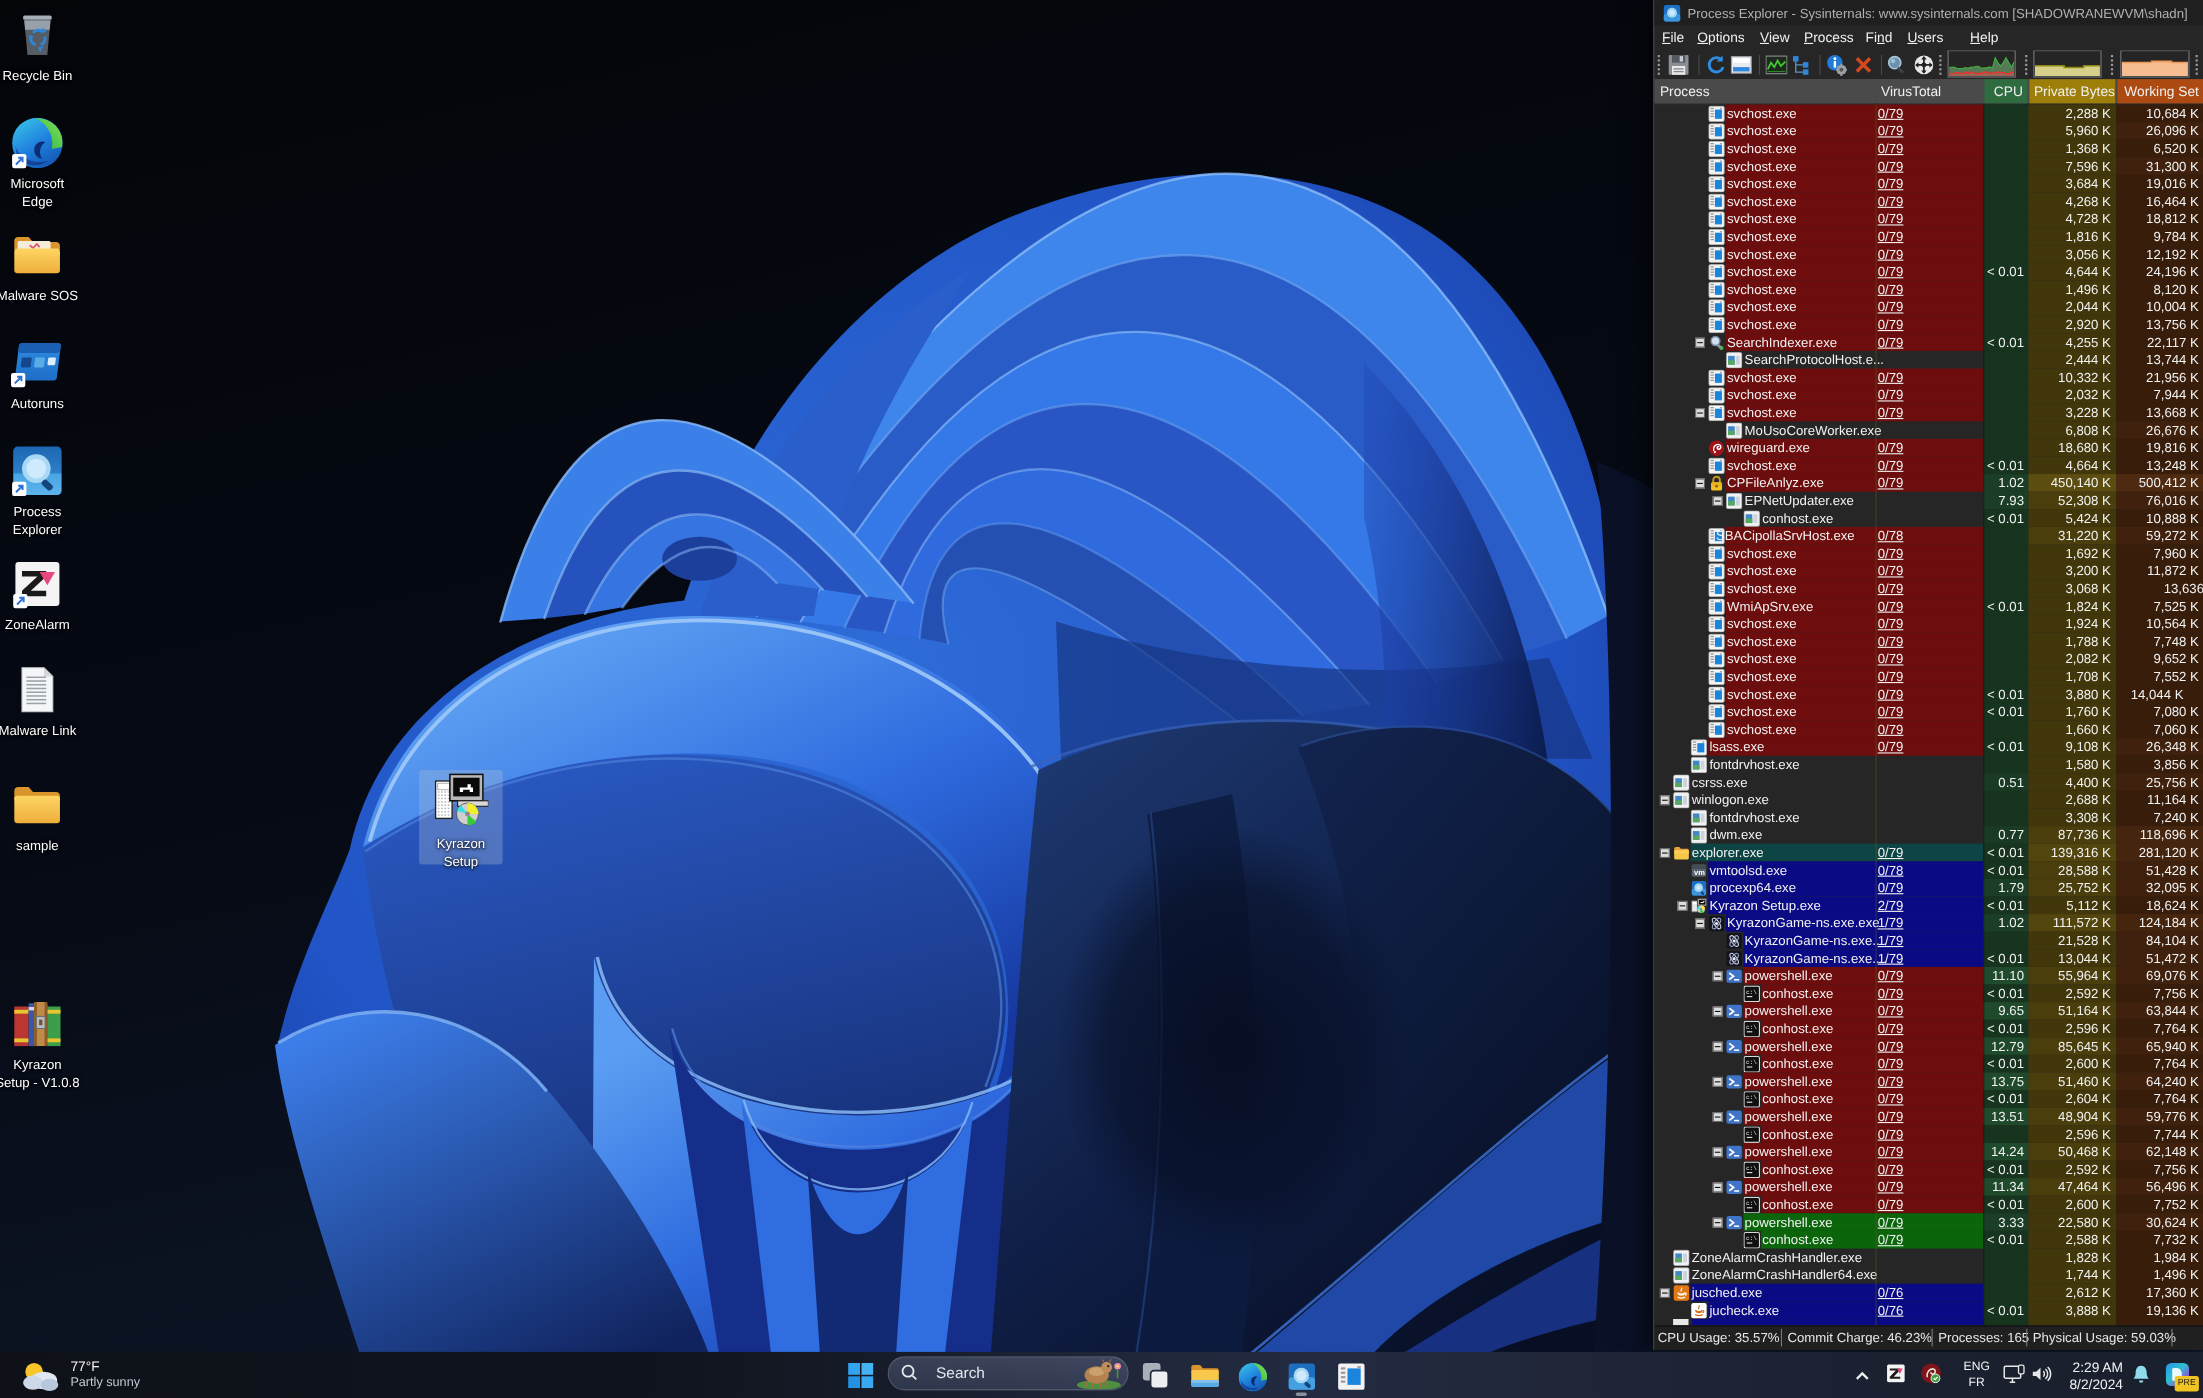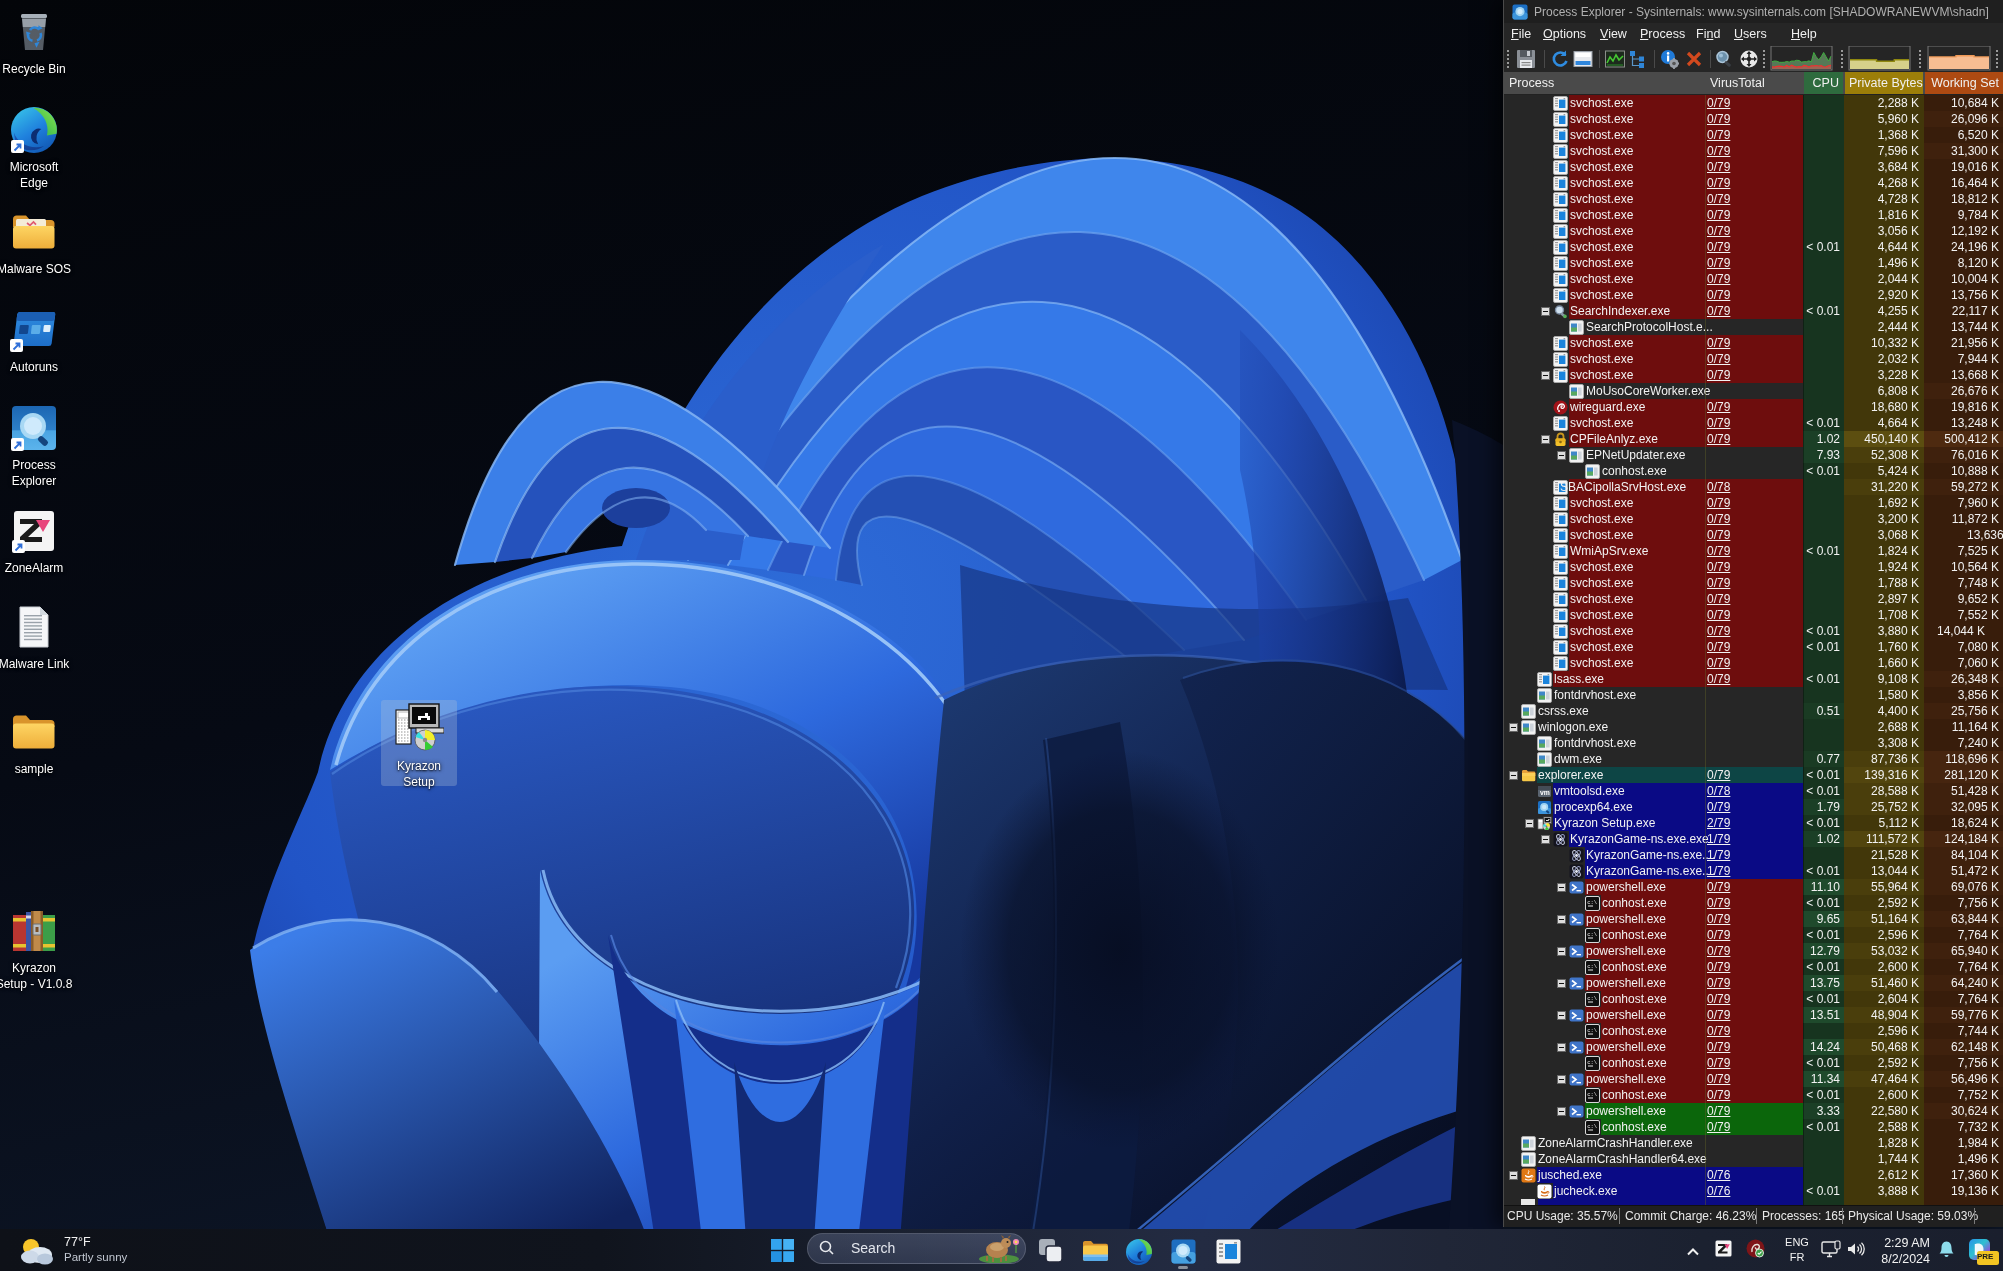--- a/index.html
+++ b/index.html
@@ -998,21 +998,21 @@
             <rect x="0.5" y="0.5" width="14" height="14" rx="1.5" fill="#f4f4f4" stroke="#b0b0b0" stroke-width="0.8"></rect>
             <rect x="2" y="2" width="3" height="1.2" fill="#9a9a9a"></rect>
             <rect x="2" y="4.4" width="3" height="1.2" fill="#9a9a9a"></rect>
             <rect x="2" y="6.8" width="3" height="1.2" fill="#9a9a9a"></rect>
             <rect x="2" y="9.2" width="3" height="1.2" fill="#9a9a9a"></rect>
             <rect x="10.6" y="2" width="1.6" height="1.2" fill="#9a9a9a"></rect>
             <rect x="6" y="3.6" width="6.4" height="8.4" fill="#1b84dc"></rect>
           </svg></div>
         <div class="pname" style="left:66px">svchost.exe</div>
         <div class="pvt" style="left:203px">0/79</div>
-        <div class="pnum" style="left:340px;width:75px">2,897 K</div>
+        <div class="pnum" style="left:340px;width:75px">2,082 K</div>
         <div class="pnum" style="left:420px;width:75px">9,652 K</div>
       </div>
 <div class="prow" style="top:607px">
         <div style="position:absolute;left:65px;top:0;width:234px;height:16px;background:#6e0d0d"></div>
         <div style="position:absolute;left:299px;top:0;width:41px;height:16px;background:#17341f"></div>
         <div style="position:absolute;left:340px;top:0;width:80px;height:16px;background:#42370a"></div>
         <div style="position:absolute;left:420px;top:0;width:80px;height:16px;background:#381d0b"></div>
         <div style="position:absolute;left:49px;top:0.5px;width:15px;height:15px"><svg width="15" height="15" viewBox="0 0 15 15" style="">
             <rect x="0.5" y="0.5" width="14" height="14" rx="1.5" fill="#f4f4f4" stroke="#b0b0b0" stroke-width="0.8"></rect>
             <rect x="2" y="2" width="3" height="1.2" fill="#9a9a9a"></rect>
@@ -1385,21 +1385,21 @@
         <div style="position:absolute;left:53px;top:3.5px;width:9px;height:9px;background:#ddd;border:1px solid #666;box-sizing:border-box"></div>
         <div style="position:absolute;left:55px;top:7.5px;width:5px;height:1px;background:#111"></div>
         <div style="position:absolute;left:65px;top:0.5px;width:15px;height:15px"><svg width="15" height="15" viewBox="0 0 15 15" style="">
             <rect x="0.5" y="1.5" width="14" height="12" rx="2" fill="#3f74c8"></rect>
             <path d="M3 4.5 L7 7.5 L3 10.5" stroke="#fff" stroke-width="1.6" fill="none"></path>
             <rect x="7.5" y="10" width="4.5" height="1.4" fill="#fff"></rect>
           </svg></div>
         <div class="pname" style="left:82px">powershell.exe</div>
         <div class="pvt" style="left:203px">0/79</div>
         <div class="pnum" style="left:299px;width:37px">12.79</div>
-        <div class="pnum" style="left:340px;width:75px">53,032 K</div>
+        <div class="pnum" style="left:340px;width:75px">85,645 K</div>
         <div class="pnum" style="left:420px;width:75px">65,940 K</div>
       </div>
 <div class="prow" style="top:959px">
         <div style="position:absolute;left:97px;top:0;width:202px;height:16px;background:#6e0d0d"></div>
         <div style="position:absolute;left:299px;top:0;width:41px;height:16px;background:#17341f"></div>
         <div style="position:absolute;left:340px;top:0;width:80px;height:16px;background:#42370a"></div>
         <div style="position:absolute;left:420px;top:0;width:80px;height:16px;background:#381d0b"></div>
         <div style="position:absolute;left:81px;top:0.5px;width:15px;height:15px"><svg width="15" height="15" viewBox="0 0 15 15" style="">
             <rect x="0.5" y="0.5" width="14" height="14" rx="1.5" fill="#101010" stroke="#d8d8d8" stroke-width="1"></rect>
             <text x="2.2" y="7.5" font-size="5.5" fill="#e8e8e8" font-family="Liberation Mono, monospace">c:\</text>
@@ -1782,14 +1782,14 @@
  <stop offset="0" stop-color="#2493e8"></stop>
               <stop offset="0.45" stop-color="#2fc0d0"></stop>
               <stop offset="0.75" stop-color="#8a58d8"></stop>
               <stop offset="1" stop-color="#e848a8"></stop>
             </linearGradient>
           </defs>
  <rect x="1" y="1" width="21" height="21" rx="5" fill="url(#cop)"></rect>
  <path d="M7.5 6 C12.5 4.5 15.5 7 15.5 11.5 C15.5 16 12.5 18.5 7.5 17 Z" fill="#fff" opacity="0.9"></path>
  <path d="M7.5 6 L7.5 17" stroke="#fff" stroke-width="1.5" opacity="0.9"></path>
         </svg></div>
- <div style="position:absolute;left:1977px;top:22px;width:22px;height:14px;border-radius:2.5px;background:#f2c422;font-size:8px;font-weight:bold;color:#1a1a1a;text-align:left;line-height:11px">PRE</div>
+ <div style="position:absolute;left:1977px;top:22px;width:22px;height:14px;border-radius:2.5px;background:#f2c422;font-size:8px;font-weight:normal;color:#1a1a1a;text-align:center;line-height:11px">PRE</div>
 </div>
 </div>
 </body></html>

